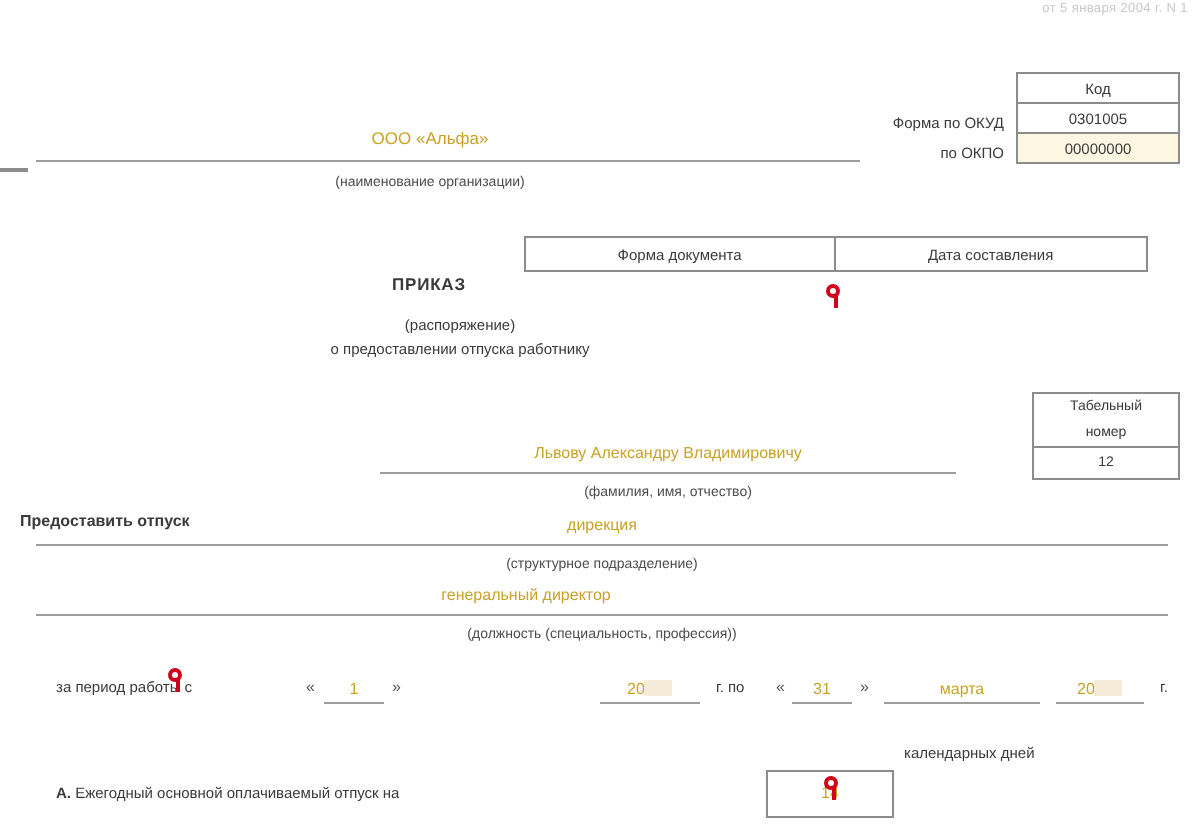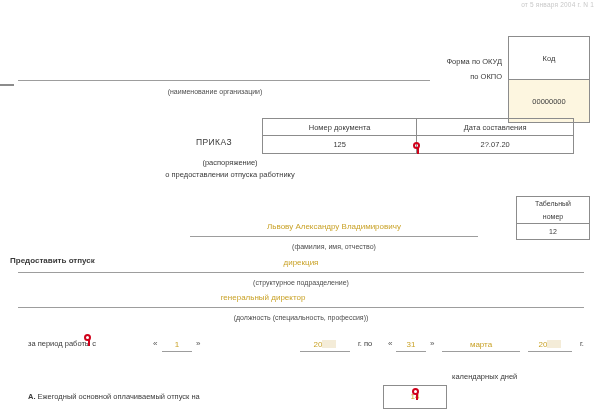--- a/index.html
+++ b/index.html
@@ -23,33 +23,33 @@
   #doc-header-note{
     top:1px;right:8px;width:180px;
     font-size:6.5px;color:#c8c8c8;text-align:right;
     letter-spacing:.2px;white-space:nowrap;
   }
 
   
   #code-table{top:36px;right:12px;width:82px;border:1px solid #8c8c8c;border-collapse:collapse;}
   #code-table td{
     border:1px solid #8c8c8c;height:14px;
-    font-size:7.5px;text-align:center;color:#3a3a3a;padding:14px;
+    font-size:7.5px;text-align:center;color:#3a3a3a;padding:0;
   }
   .code-hl{background:#fdf6e0;color:#b99630;}
   #okud-label{top:57px;right:100px;font-size:7.5px;color:#3a3a3a;white-space:nowrap;}
   #okpo-label{top:72px;right:100px;font-size:7.5px;color:#3a3a3a;white-space:nowrap;}
 
   
   #org-value{top:64px;left:0;width:430px;text-align:center;font-size:8.5px;}
   #org-rule{top:80px;left:18px;width:412px;}
   #org-caption{top:88px;left:0;width:430px;}
 
   
-  #order-word{top:137px;left:196px;font-size:8.5px;font-weight:normal;letter-spacing:.4px;}
+  #order-word{top:137px;left:196px;font-size:8.5px;font-weight:bold;letter-spacing:.4px;}
   #order-sub{top:158px;left:140px;width:180px;text-align:center;font-size:7.5px;}
   #order-about{top:170px;left:112px;width:236px;text-align:center;font-size:7.5px;}
 
   #doc-table{top:118px;left:262px;width:312px;border-collapse:collapse;}
   #doc-table th,#doc-table td{
     border:1px solid #8c8c8c;padding:0;height:16px;
     font-size:7.5px;font-weight:normal;text-align:center;color:#3a3a3a;
   }
   #doc-table td.val{height:17px;}
 
@@ -110,46 +110,44 @@
 <div class="page">
 
   <div class="abs" id="doc-header-note">от 5 января 2004 г. N 1</div>
 
   <table class="abs" id="code-table">
     <tbody>
         <tr>
       <td>Код</td>
     </tr>
     <tr>
+      <td>0301005</td>
+    </tr>
+    <tr>
       <td class="code-hl">00000000</td>
     </tr>
   </tbody>
     </table>
   <div class="abs" id="okud-label">Форма по ОКУД</div>
   <div class="abs" id="okpo-label">по ОКПО</div>
 
+  <div class="abs fill" id="org-value">ООО «Альфа»</div>
   <div class="abs rule" id="org-rule"></div>
   <div class="abs caption" id="org-caption">(наименование организации)</div>
   <div class="abs" id="left-stub"></div>
 
   <div class="abs" id="order-word">ПРИКАЗ</div>
   <div class="abs" id="order-about">о предоставлении отпуска работнику</div>
   <div class="abs" id="order-sub">(распоряжение)</div>
 
   <table class="abs" id="doc-table">
     <tbody>
         <tr>
-      <th>Номер документа</th>
+      <th>Форма документа</th>
       <th>Дата составления</th>
-    </tr>
-    <tr>
-      <td class="val fill">125</td>
-      <td class="val fill" style="position:relative;">
-        <span>2?.07.20</span>
-      </td>
     </tr>
   </tbody>
     </table>
 
   <div class="pin abs" style="left:413px;top:142px;">
     <span class="head"></span>
       <span class="stem"></span>
   </div>
 
   <table class="abs" id="tab-box">

